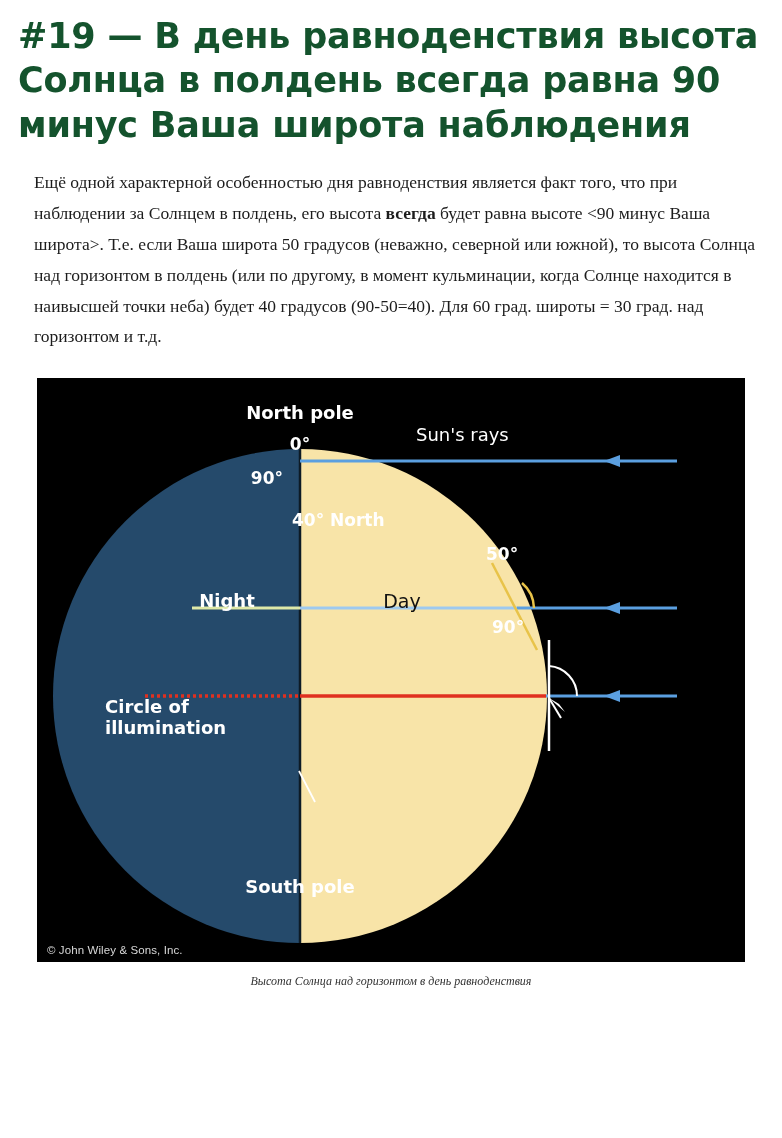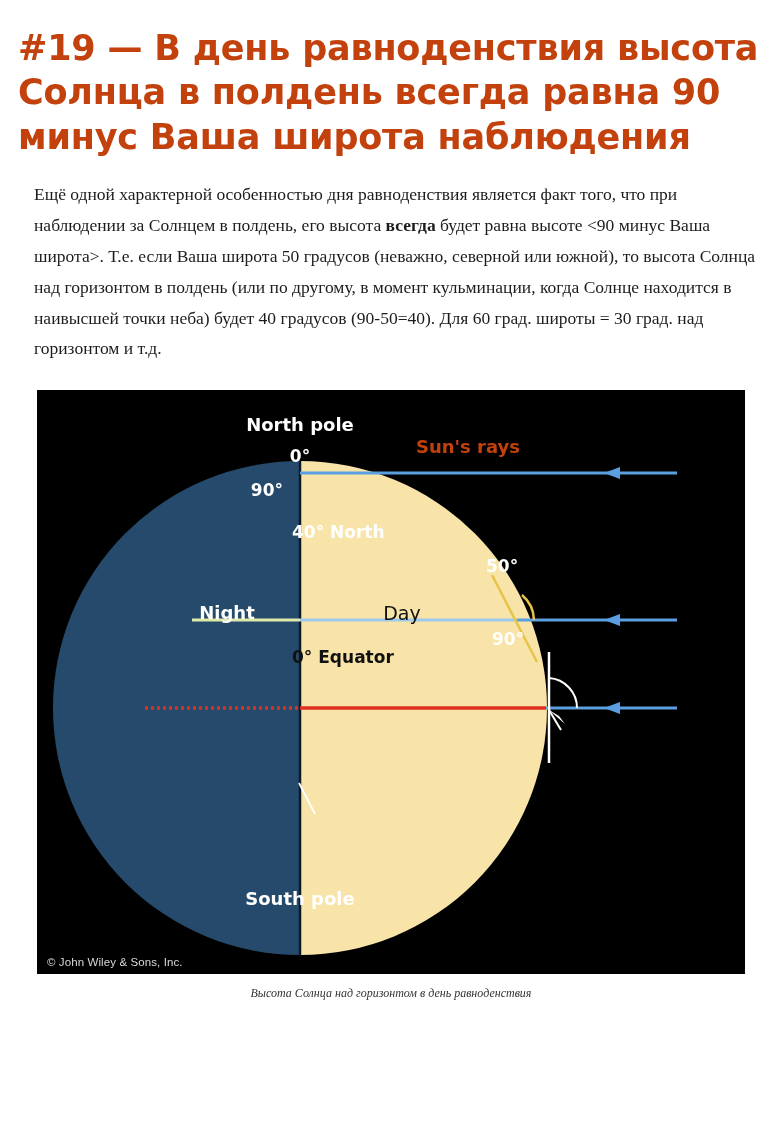--- a/index.html
+++ b/index.html
@@ -17,22 +17,22 @@
     width: 782px;
     box-sizing: border-box;
     padding: 14px 18px 0 18px;
   }
   h1.article-title {
     font-family: "DejaVu Sans", sans-serif;
     font-size: 35px;
     line-height: 1.27;
     font-weight: bold;
     letter-spacing: -0.2px;
-    margin: 12px 0 20px 0;
-    color: #c2410c;
+    margin: 0 0 20px 0;
+    color: #14532d;
   }
   p.article-body {
     font-family: "Liberation Serif", serif;
     font-size: 17.5px;
     line-height: 1.76;
     margin: 0 0 26px 16px;
     color: #1c1c1c;
     text-align: left;
   }
   p.article-body b {
@@ -124,34 +124,35 @@
           <line x1="278" y1="424" x2="262" y2="393" stroke="#ffffff" stroke-width="1.8"></line>
         </svg>
 
         <div style="position:absolute; left:0; top:0; width:708px; height:584px; font-family:'DejaVu Sans', sans-serif;">
           <div style="position:absolute; left:188px; top:24px; width:150px; text-align:center; color:#ffffff; font-size:18px; font-weight:bold;">North pole</div>
 
           <div style="position:absolute; left:233px; top:56px; width:60px; text-align:center; color:#ffffff; font-size:17px; font-weight:bold;">0°</div>
 
           <div style="position:absolute; left:176px; top:90px; width:70px; text-align:right; color:#ffffff; font-size:17px; font-weight:bold;">90°</div>
 
-          <div style="position:absolute; left:379px; top:46px; width:180px; text-align:left; color:#c2410c; font-size:18px; font-weight:bold;">Sun's rays</div>
+          <div style="position:absolute; left:379px; top:46px; width:180px; text-align:left; color:#ffffff; font-size:18px; font-weight:normal;">Sun's rays</div>
 
           <div style="position:absolute; left:255px; top:132px; width:170px; text-align:left; color:#ffffff; font-size:17px; font-weight:bold;">40° North</div>
 
           <div style="position:absolute; left:449px; top:166px; width:70px; text-align:left; color:#ffffff; font-size:17px; font-weight:bold;">50°</div>
 
           <div style="position:absolute; left:455px; top:239px; width:80px; text-align:left; color:#ffffff; font-size:17px; font-weight:bold;">90°</div>
 
-          <div style="position:absolute; left:255px; top:257px; width:180px; text-align:left; color:#111111; font-size:17px; font-weight:bold;">0° Equator</div>
 
           <div style="position:absolute; left:120px; top:212px; width:140px; text-align:center; color:#ffffff; font-size:18px; font-weight:bold;">Night</div>
 
           <div style="position:absolute; left:295px; top:212px; width:140px; text-align:center; color:#111111; font-size:19px;">Day</div>
 
+          <div style="position:absolute; left:68px; top:318px; width:230px; text-align:left; color:#ffffff; font-size:18px; font-weight:bold; line-height:1.18; white-space:pre-line;">Circle of
+illumination</div>
 
 
           <div style="position:absolute; left:188px; top:498px; width:150px; text-align:center; color:#ffffff; font-size:18px; font-weight:bold;">South pole</div>
         </div>
       </div>
       <div class="copyright">© John Wiley &amp; Sons, Inc.</div>
     </div>
     <figcaption class="figure-caption">Высота Солнца над горизонтом в день равноденствия</figcaption>
   </figure>
 

